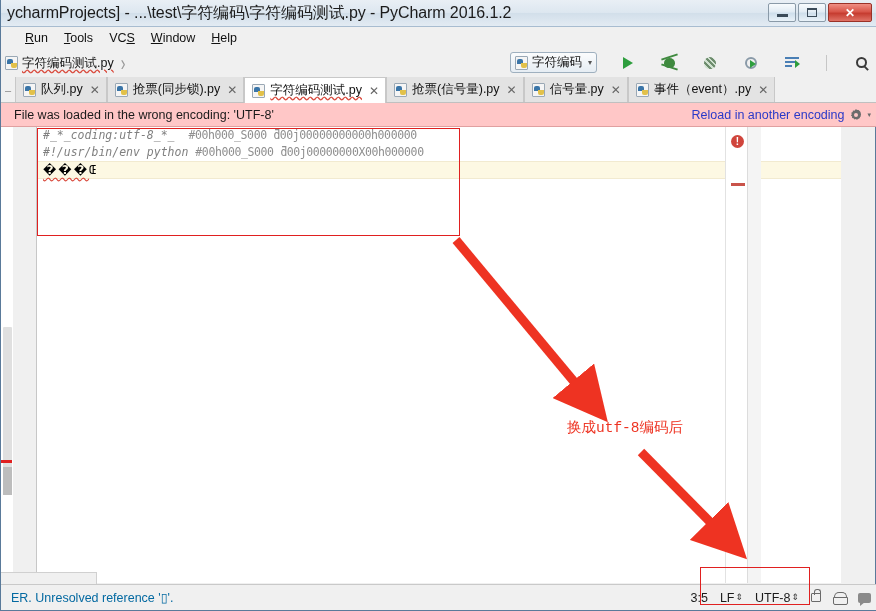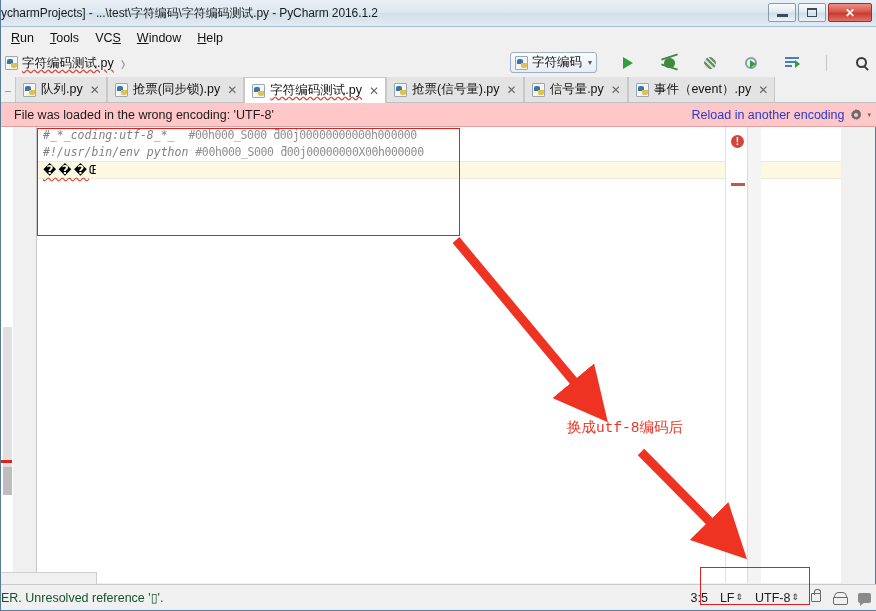--- a/index.html
+++ b/index.html
@@ -20,22 +20,22 @@
 
   
   .titlebar {
     position: absolute; top: 0; left: 0;
     width: 876px; height: 27px;
     background: linear-gradient(to bottom, #e9eff5 0%, #dde7f0 48%, #d2dfea 52%, #e3ebf3 100%);
     border-bottom: 1px solid #a8bcd0;
     display: flex; align-items: center;
   }
   .title-text {
-    margin-left: 0;
-    font-size: 12px;
+    margin-left: 6px;
+    font-size: 16px;
     color: #1b1b1b;
     white-space: nowrap;
     letter-spacing: -0.1px;
   }
   .win-btns {
     position: absolute; right: 5px; top: 3px;
     display: flex; gap: 2px;
   }
   .win-btn {
     width: 28px; height: 19px;
@@ -55,21 +55,21 @@
   }
   .min-glyph { display:block; width:11px; height:3px; background:#3a4a58; margin-top:6px; }
   .max-glyph { display:block; width:10px; height:9px; border:1px solid #3a4a58; border-top-width:2px; }
 
   
   .menubar {
     position: absolute; top: 27px; left: 0;
     width: 876px; height: 22px;
     background: #f0f0f0;
     display: flex; align-items: center;
-    padding-left: 2px;
+    padding-left: 16px;
   }
   .menu-item {
     padding: 2px 8px;
     font-size: 12.5px;
     color: #111;
     cursor: default;
     white-space: nowrap;
   }
   .menu-item u { text-decoration: underline; }
 
@@ -377,22 +377,23 @@
   .statusbar {
     position: absolute; left: 0; bottom: 0;
     width: 876px; height: 26px;
     background: #f0f0f0;
     border-top: 1px solid #c9c9c9;
     display: flex; align-items: center;
   }
   .status-msg {
     margin-left: 0px;
     font-size: 12.5px;
-    color: #14532d;
+    color: #0369a1;
     white-space: nowrap;
+    padding-left: 10px;
   }
   .status-right {
     position: absolute; right: 6px;
     display: flex; align-items: center; gap: 12px;
     font-size: 12.5px; color: #1b1b1b;
   }
   .stat-item { display:flex; align-items:center; gap:1px; white-space: nowrap; }
   .updown { font-size: 9px; color:#333; line-height:9px; display:inline-block; }
   .ico-lock {
     width:10px;height:9px;border:1.5px solid #6a6a6a;border-radius:1px;position:relative;

